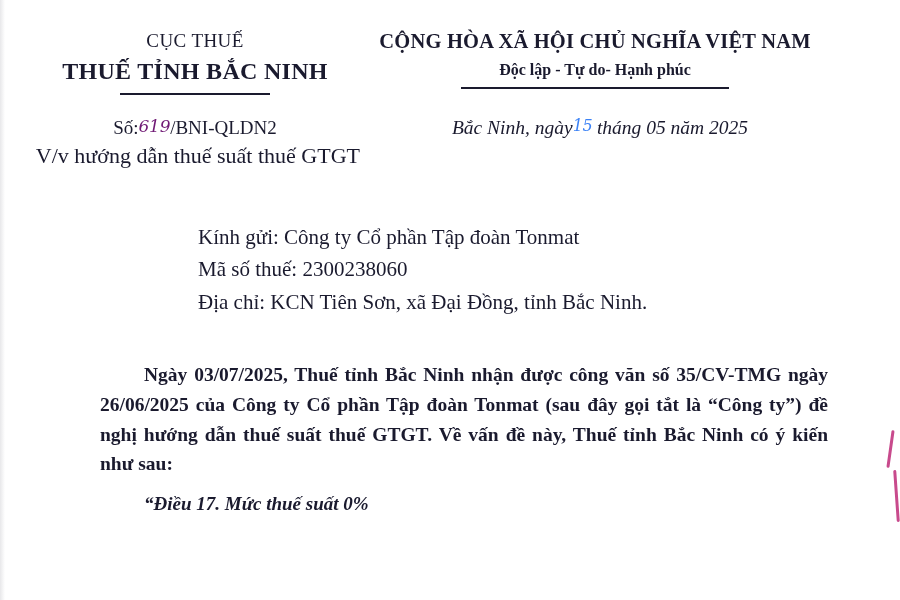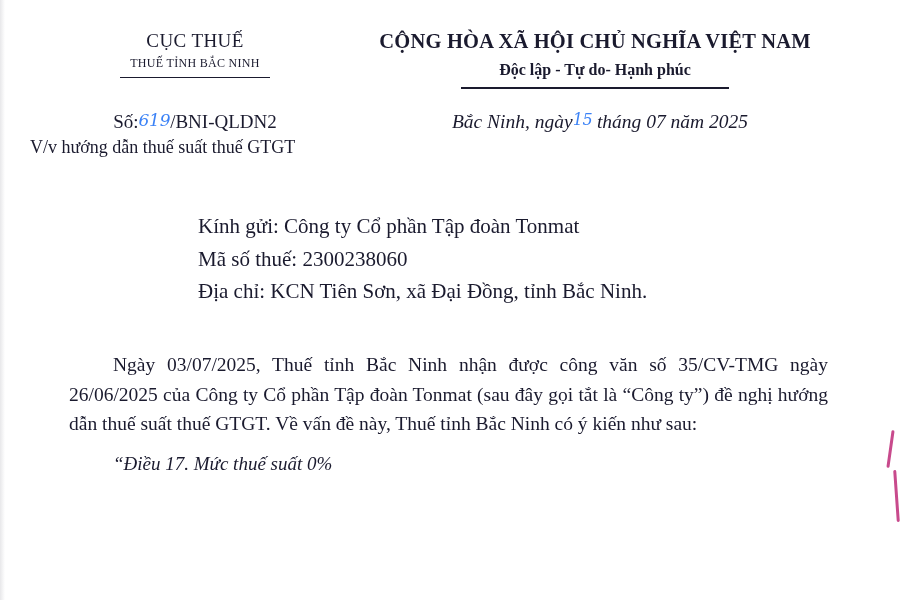--- a/index.html
+++ b/index.html
@@ -47,22 +47,22 @@
 
   .org-line1 {
     font-size: 19px;
     letter-spacing: 0.4px;
     font-variant: small-caps;
     text-transform: uppercase;
     font-weight: normal;
     line-height: 1.35;
   }
   .org-line2 {
-    font-size: 12px;
-    font-weight: normal;
+    font-size: 24px;
+    font-weight: bold;
     text-transform: uppercase;
     letter-spacing: 0.3px;
     line-height: 1.35;
     margin-top: 1px;
   }
   .underline-short {
     width: 150px;
     height: 1.6px;
     background: #1a1a2e;
     margin: 6px auto 0 auto;
@@ -107,32 +107,32 @@
     padding-right: 60px;
     text-align: center;
   }
 
   .so-line {
     font-size: 19px;
     white-space: nowrap;
   }
   .handwritten {
     font-family: "DejaVu Serif", serif;
-    color: #3b82f6;
+    color: #701a75;
     font-style: italic;
     font-size: 17px;
     letter-spacing: -0.3px;
     position: relative;
     top: -2px;
   }
   .vv-line {
-    font-size: 18px;
+    font-size: 22px;
     margin-top: 4px;
     white-space: nowrap;
-    text-align: left;
+    text-align: right;
   }
   .date-line {
     font-size: 19.5px;
     font-style: italic;
     white-space: nowrap;
   }
   .date-hw {
     font-family: "DejaVu Serif", serif;
     color: #3b82f6;
     font-style: italic;
@@ -149,25 +149,26 @@
     font-size: 21px;
     line-height: 1.55;
   }
   .recipient div {
     white-space: nowrap;
   }
 
   
   .body-text {
     margin-top: 42px;
-    padding-left: 69px;
+    padding-left: 100px;
     padding-right: 72px;
     font-size: 19.5px;
     line-height: 1.52;
     text-align: justify;
+    font-weight: bold;
   }
   .para {
     text-indent: 44px;
     margin-bottom: 11px;
   }
   .para.last {
     margin-bottom: 8px;
   }
   .quote-line {
     text-indent: 44px;
@@ -229,21 +230,21 @@
   <div class="meta-row">
     <div class="meta-left">
       <div class="so-line">
         <span>Số:</span><span class="handwritten">619</span><span>/BNI-QLDN2</span>
       </div>
       <div class="vv-line">V/v hướng dẫn thuế suất thuế GTGT</div>
     </div>
     <div class="meta-right">
       <div class="date-line">
         <span>Bắc Ninh, ngày</span><span class="date-hw">15</span>
-        <span>tháng 07 năm 2025</span>
+        <span>tháng 05 năm 2025</span>
       </div>
     </div>
   </div>
 
   <div class="recipient">
     <div>Kính gửi: Công ty Cổ phần Tập đoàn Tonmat</div>
     <div>Mã số thuế: 2300238060</div>
     <div>Địa chỉ: KCN Tiên Sơn, xã Đại Đồng, tỉnh Bắc Ninh.</div>
   </div>
 

